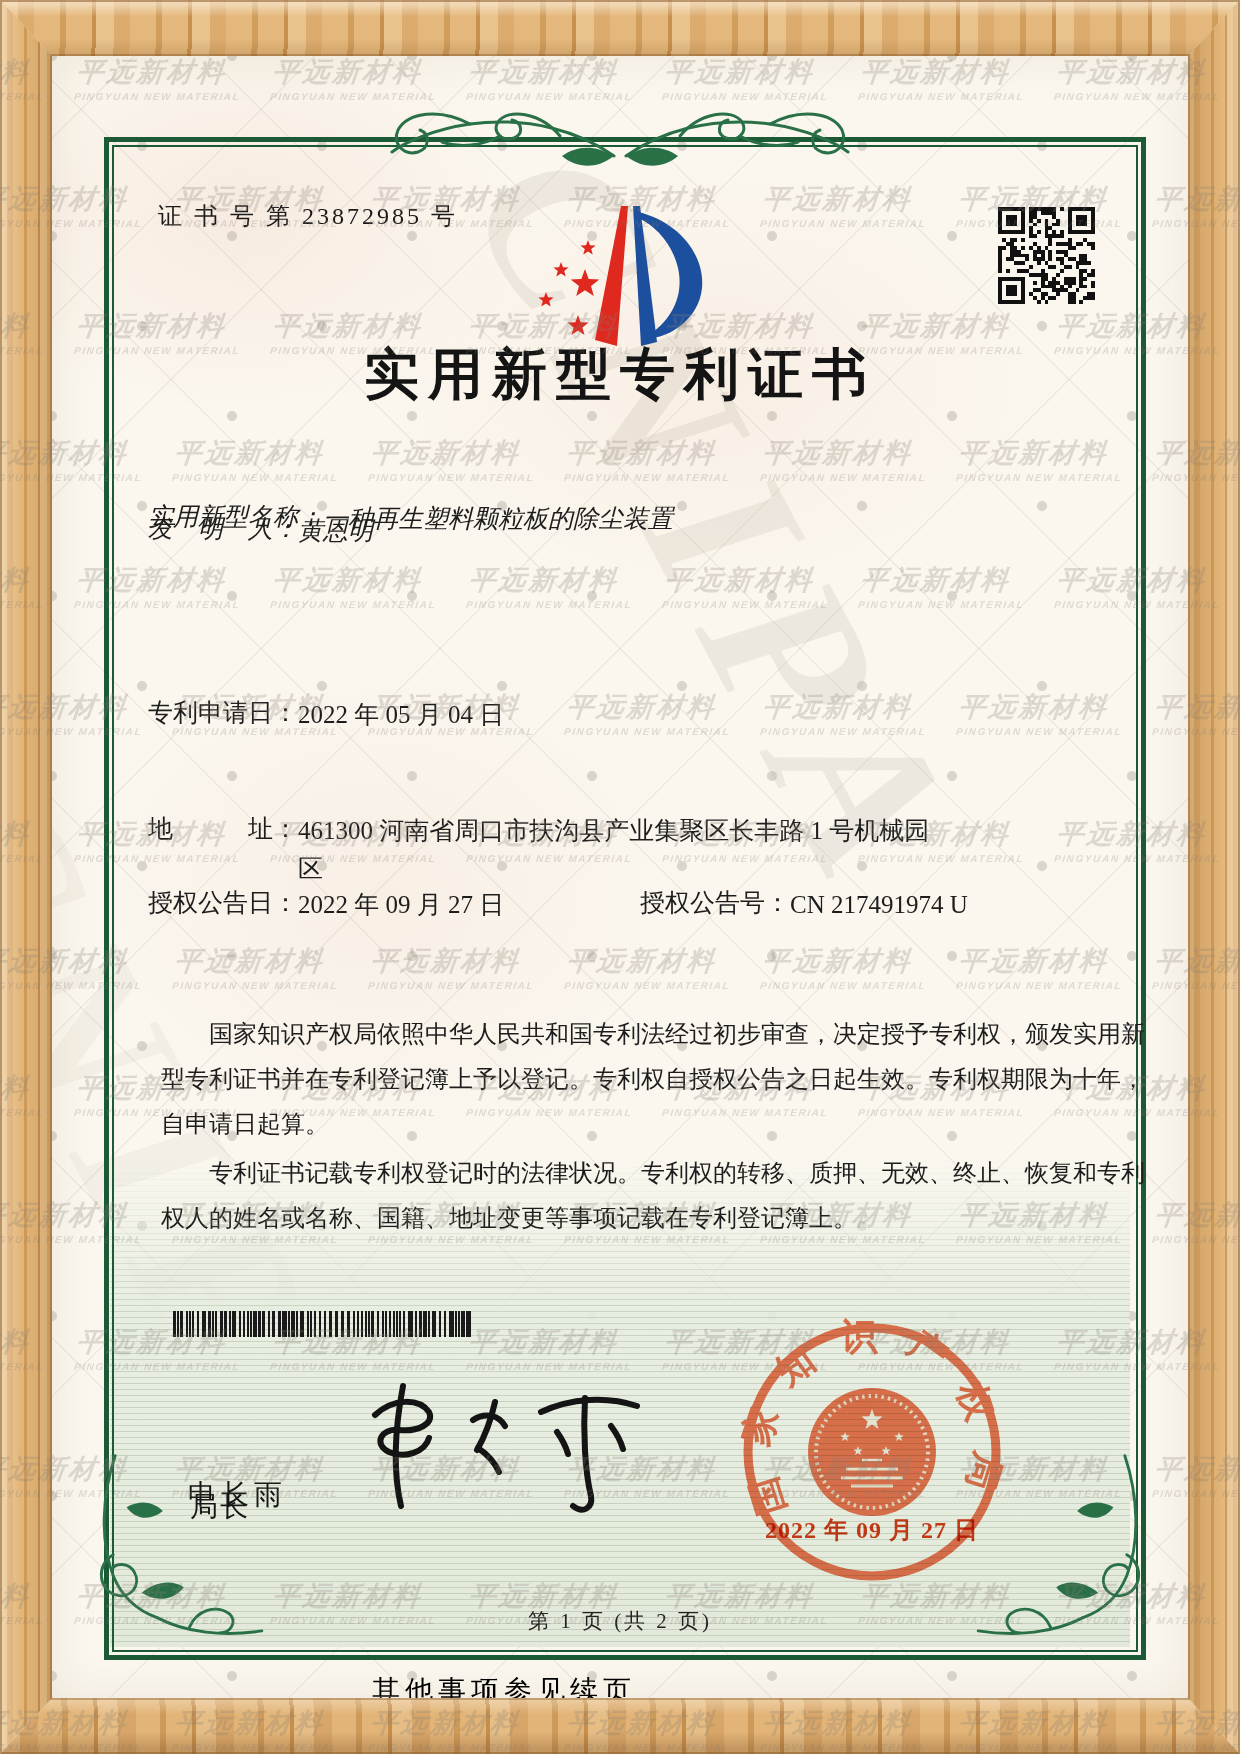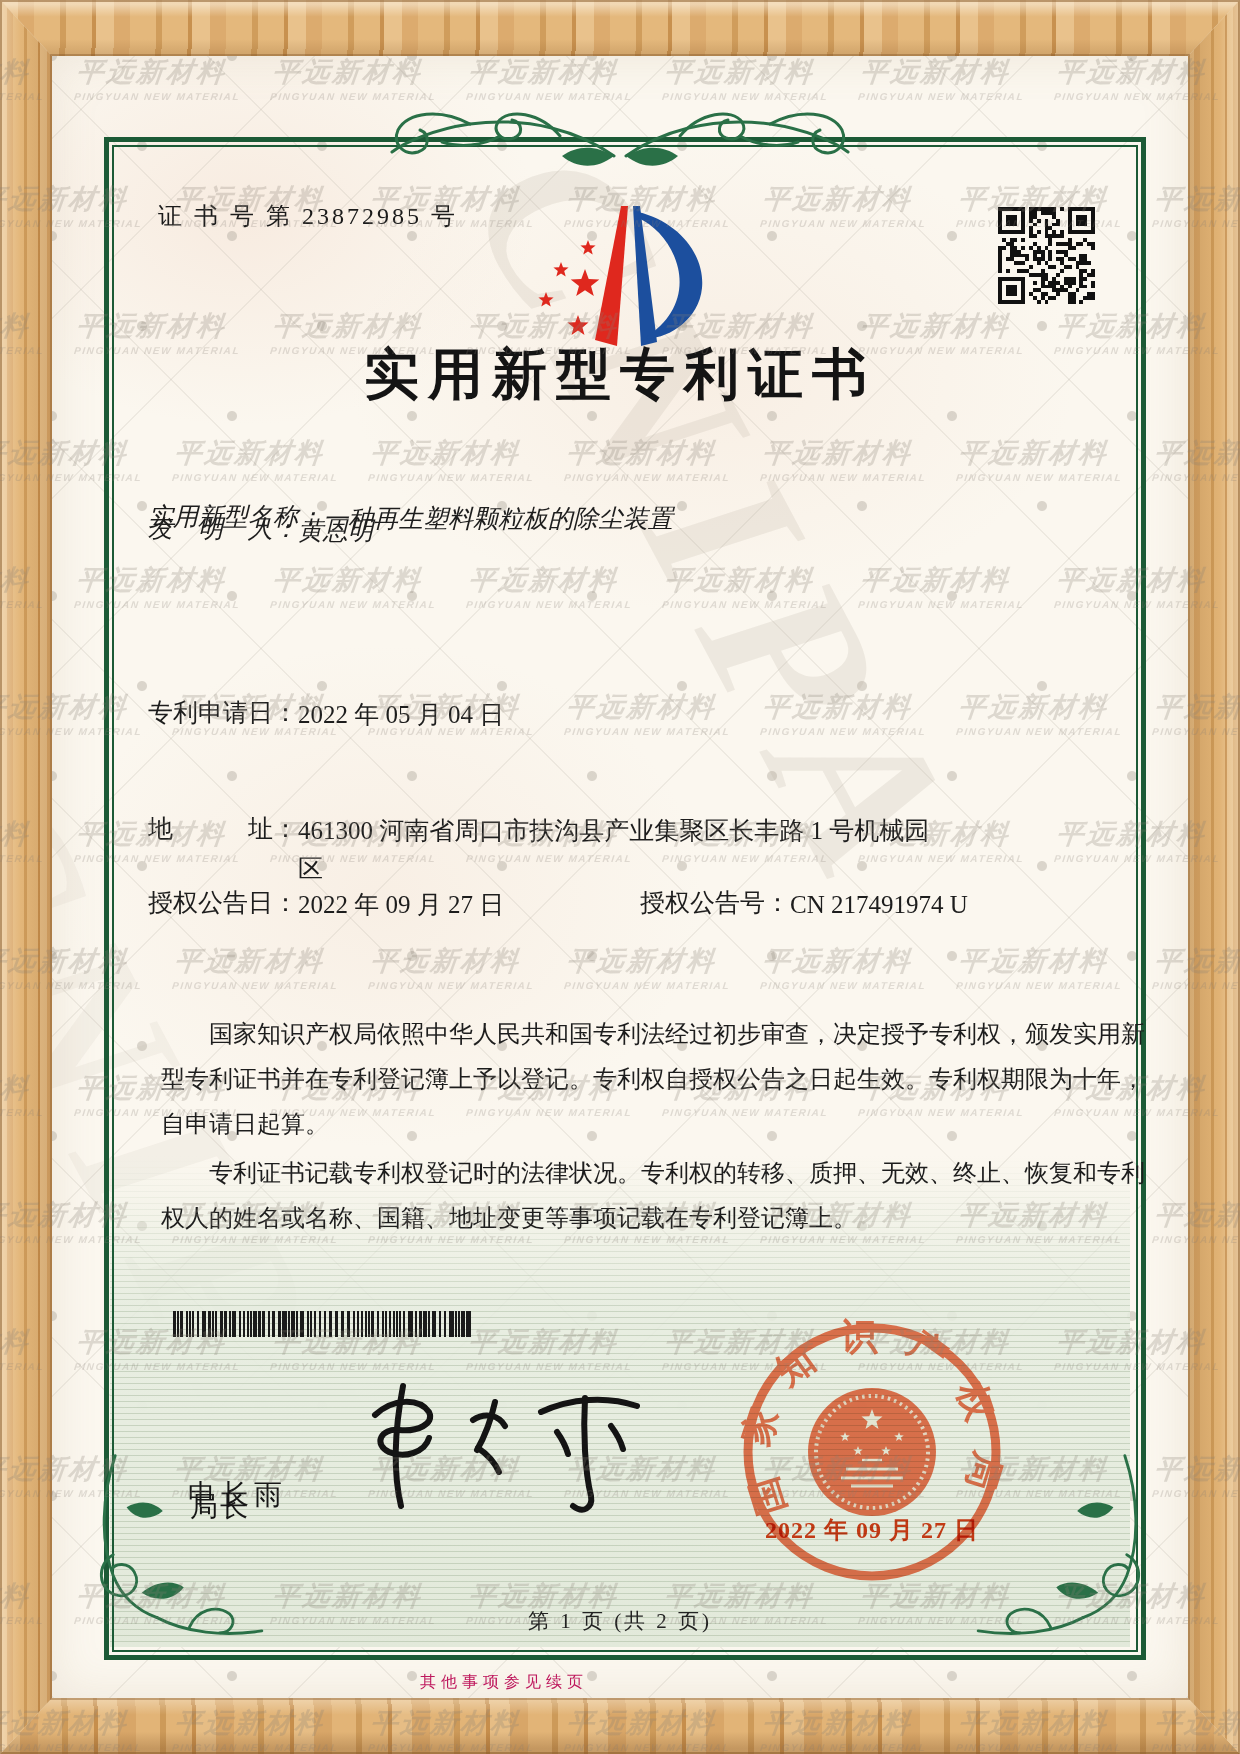--- a/index.html
+++ b/index.html
@@ -59,22 +59,22 @@
   .heiti{font-family:"Liberation Sans","DejaVu Sans",sans-serif;}
   .signer-title{left:190px;top:1488px;font-size:28px;color:#161616;letter-spacing:2px;}
   .signer-name{left:188px;top:1476px;font-size:28px;color:#161616;letter-spacing:5px;}
   .signature{left:345px;top:1368px;z-index:4;}
   .signature path{stroke:#141414;stroke-width:6;fill:none;stroke-linecap:round;stroke-linejoin:round;}
   .seal{left:738px;top:1318px;z-index:6;mix-blend-mode:multiply;opacity:.92;}
   .seal-date{left:742px;top:1514px;width:260px;text-align:center;z-index:7;font-size:24px;
              font-weight:700;letter-spacing:1px;mix-blend-mode:multiply;}
   .page-no{left:104px;top:1607px;width:1032px;text-align:center;font-size:21px;
            letter-spacing:3px;color:#222;}
-  .continuation{left:0;top:1672px;width:1008px;text-align:center;font-size:16px;
-           letter-spacing:5px;color:#be185d;}
+  .continuation{left:0;top:1672px;width:1008px;text-align:center;font-size:28px;
+           letter-spacing:5px;color:#000000;}
 
   
   .wood{position:absolute;z-index:40;pointer-events:none;}
   .wood-top{left:0;top:0;width:1240px;height:56px;
      clip-path:polygon(0 0,1240px 0,1188px 56px,52px 56px);
      background:linear-gradient(180deg, rgba(255,248,235,.5) 0 8%, rgba(0,0,0,0) 30% 70%, rgba(110,65,20,.18) 100%),
        repeating-linear-gradient(90.6deg,#e9c28c 0 18px,#dcab6e 18px 34px,#e4b87c 34px 60px,#d09d5c 60px 66px,#e4b87c 66px 92px,#c8914f 92px 96px);}
   .wood-bottom{left:0;bottom:0;width:1240px;height:56px;
      clip-path:polygon(52px 0,1188px 0,1240px 56px,0 56px);
      background:linear-gradient(0deg, rgba(90,50,15,.22) 0 10%, rgba(0,0,0,0) 40% 70%, rgba(255,248,235,.4) 100%),

